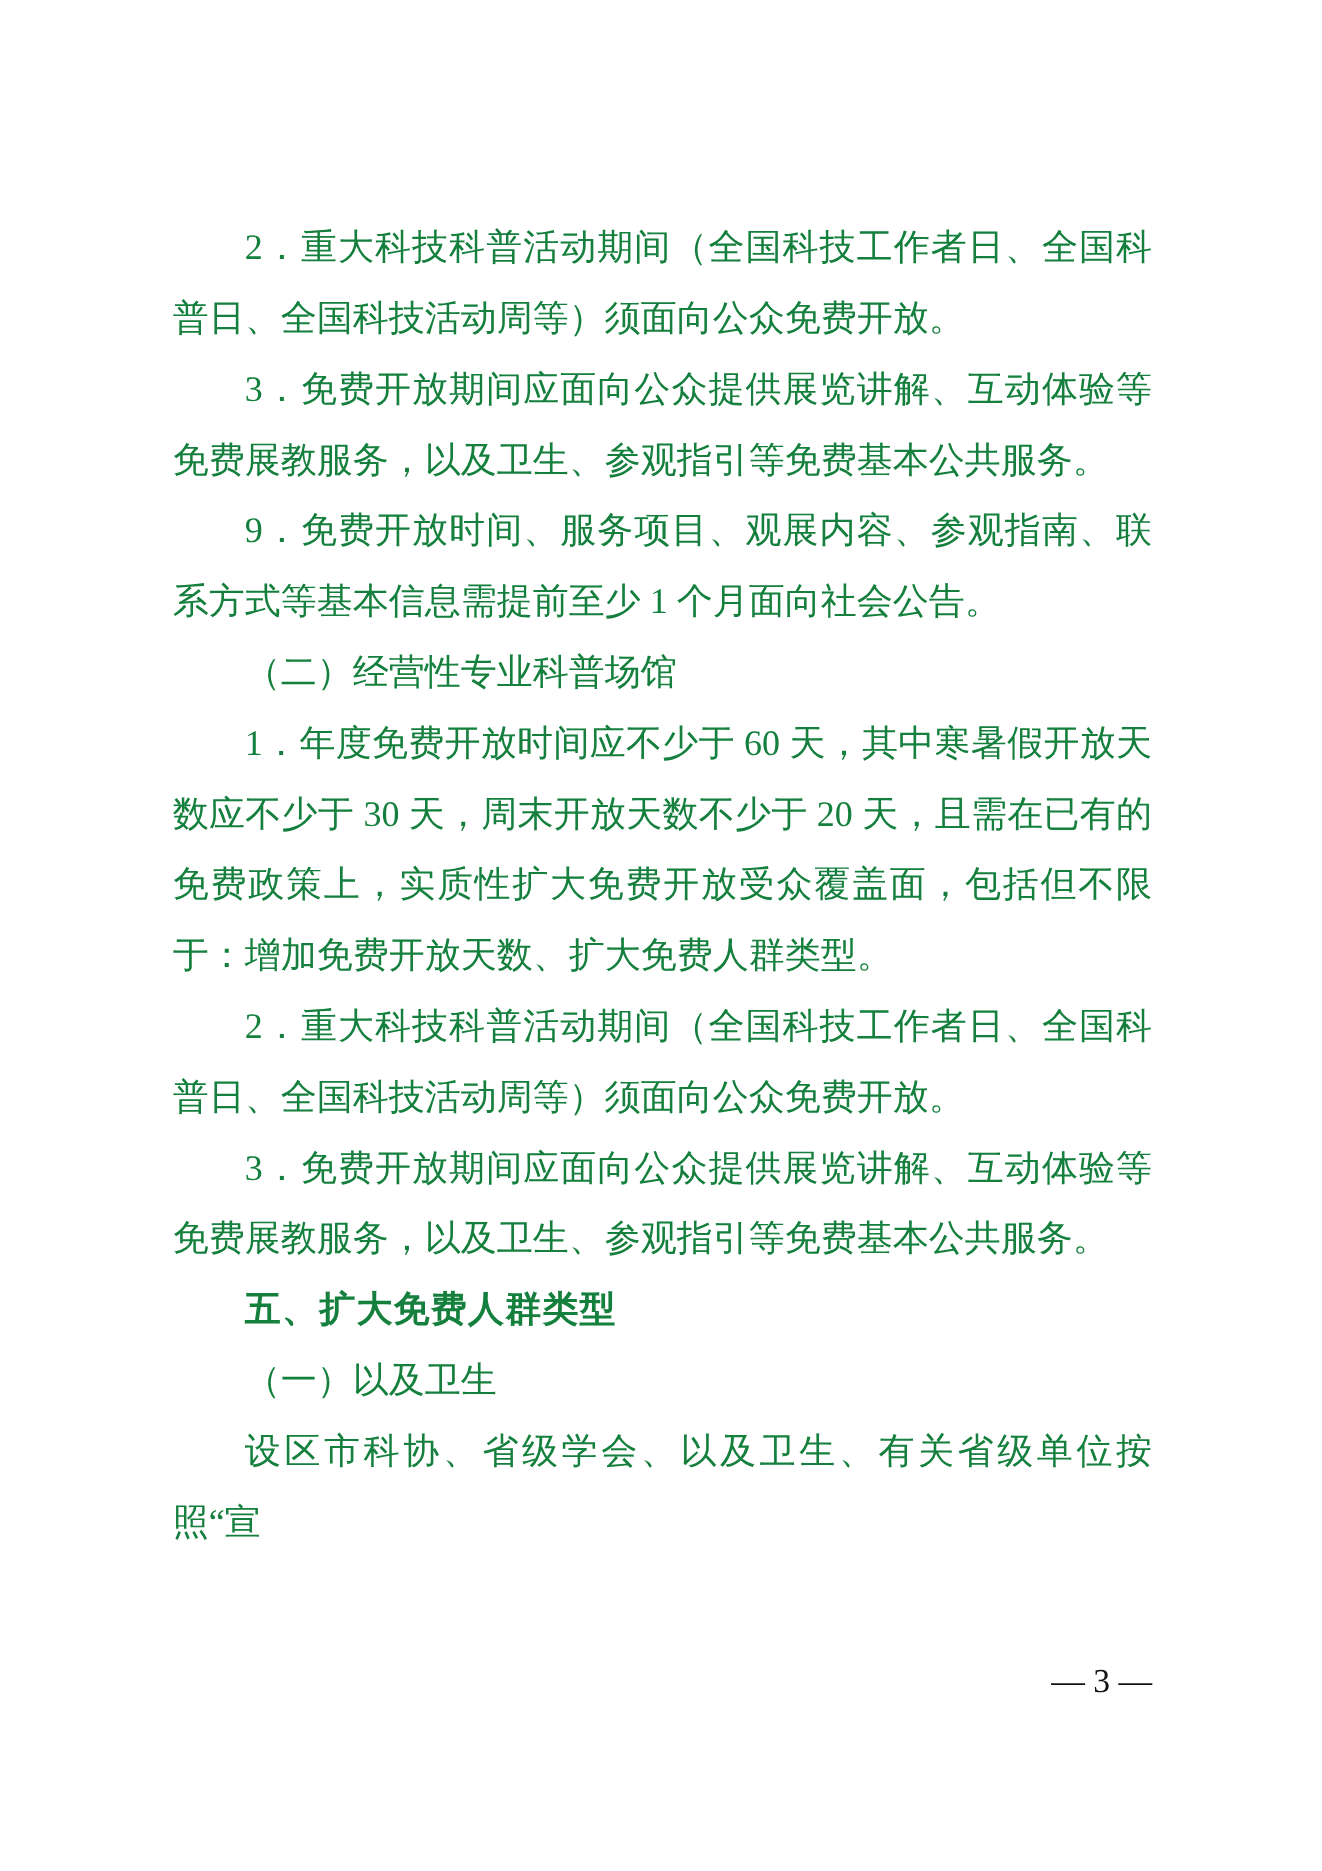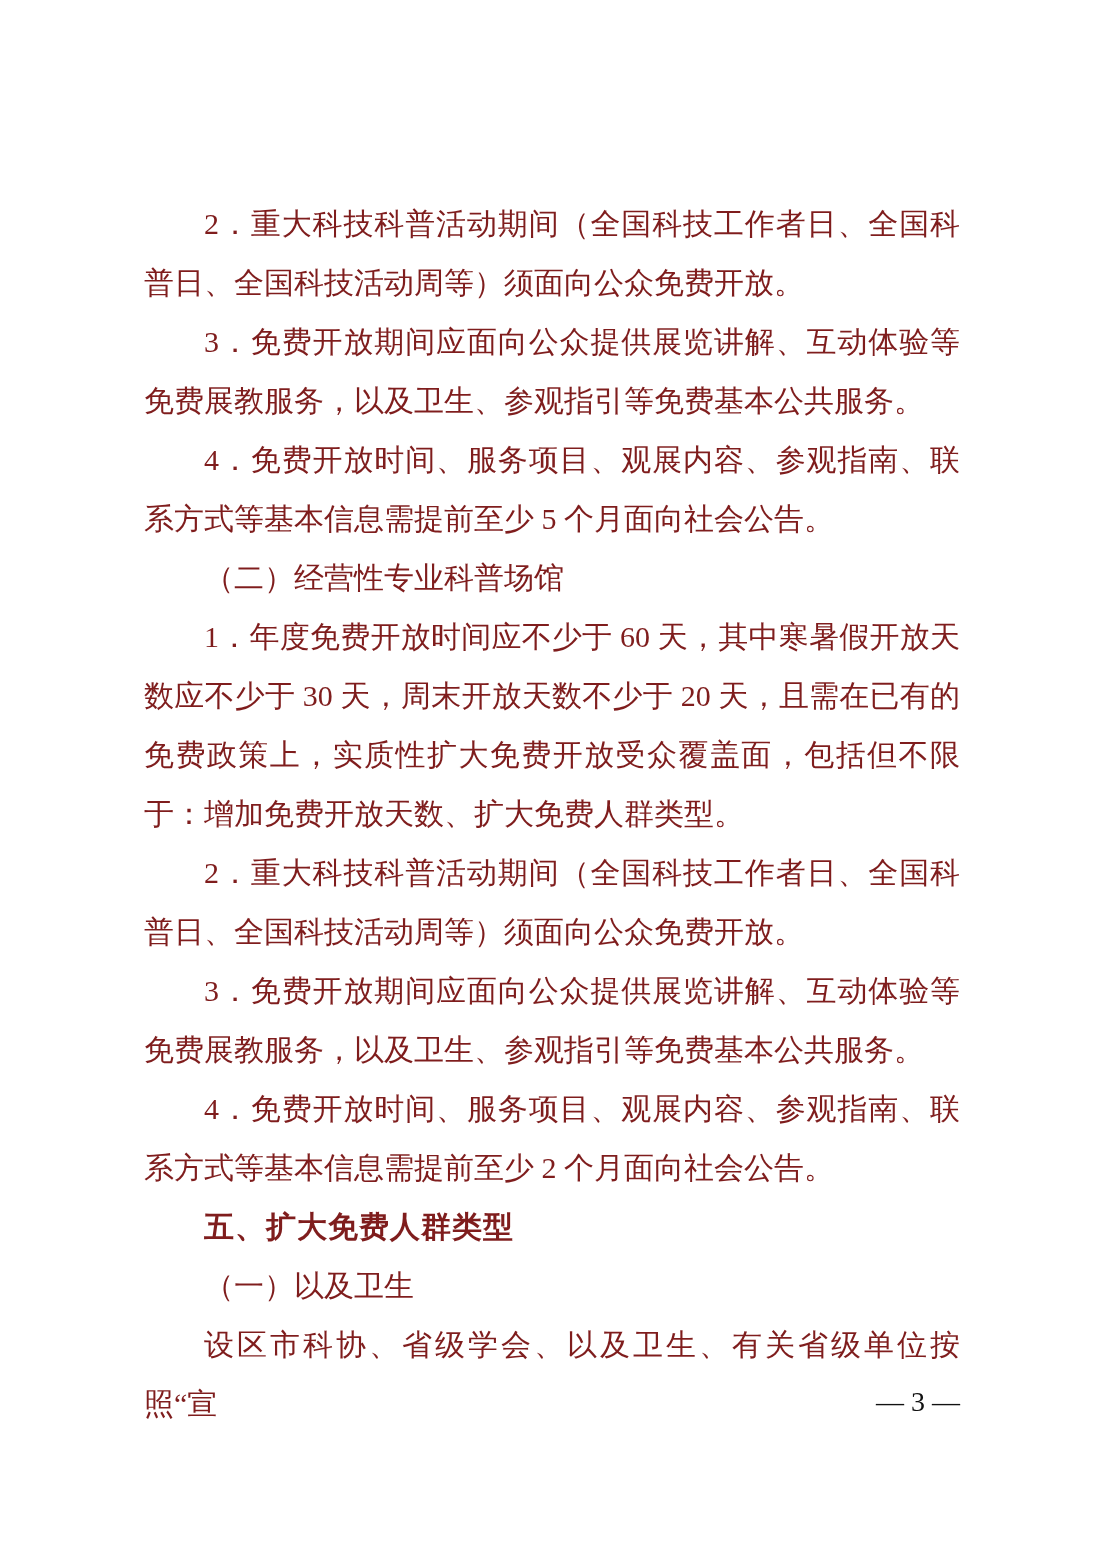--- a/index.html
+++ b/index.html
@@ -14,23 +14,23 @@
     overflow: hidden;
   }
   .page {
     position: absolute;
     inset: 0;
     background: #ffffff;
   }
   .content {
     position: absolute;
     left: 144px;
-    top: 194px;
+    top: 177px;
     width: 816px;
-    color: #7f1d1d;
+    color: #15803d;
     font-family: "Liberation Serif", "DejaVu Serif", serif;
   }
   .body-para {
     margin: 0;
     font-size: 30px;
     line-height: 59px;
     text-align: justify;
     text-justify: inter-character;
     text-indent: 2em;
     font-family: "Liberation Serif", "DejaVu Serif", serif;
@@ -62,24 +62,23 @@
     font-family: "Liberation Serif", "DejaVu Serif", serif;
   }
 </style>
 </head>
 <body>
 
 <div class="page">
   <div class="content">
     <p class="body-para">2．重大科技科普活动期间（全国科技工作者日、全国科普日、全国科技活动周等）须面向公众免费开放。</p>
     <p class="body-para">3．免费开放期间应面向公众提供展览讲解、互动体验等免费展教服务，以及卫生、参观指引等免费基本公共服务。</p>
-    <p class="body-para">4．免费开放时间、服务项目、观展内容、参观指南、联系方式等基本信息需提前至少 5 个月面向社会公告。</p>
+    <p class="body-para">9．免费开放时间、服务项目、观展内容、参观指南、联系方式等基本信息需提前至少 1 个月面向社会公告。</p>
     <p class="kai-heading">（二）经营性专业科普场馆</p>
     <p class="body-para">1．年度免费开放时间应不少于 60 天，其中寒暑假开放天数应不少于 30 天，周末开放天数不少于 20 天，且需在已有的免费政策上，实质性扩大免费开放受众覆盖面，包括但不限于：增加免费开放天数、扩大免费人群类型。</p>
     <p class="body-para">2．重大科技科普活动期间（全国科技工作者日、全国科普日、全国科技活动周等）须面向公众免费开放。</p>
     <p class="body-para">3．免费开放期间应面向公众提供展览讲解、互动体验等免费展教服务，以及卫生、参观指引等免费基本公共服务。</p>
-    <p class="body-para">4．免费开放时间、服务项目、观展内容、参观指南、联系方式等基本信息需提前至少 2 个月面向社会公告。</p>
     <p class="hei-heading">五、扩大免费人群类型</p>
     <p class="kai-heading">（一）以及卫生</p>
     <p class="body-para">设区市科协、省级学会、以及卫生、有关省级单位按照“宣</p>
   </div>
   <div class="footer">— 3 —</div>
 </div>
 
 </body></html>

